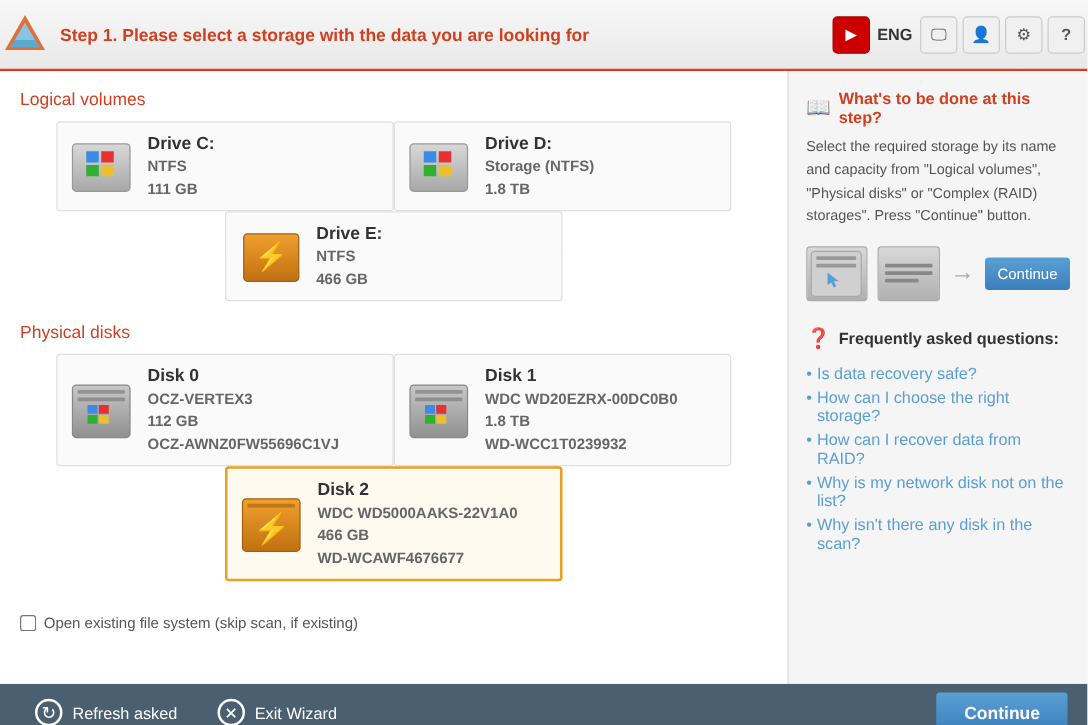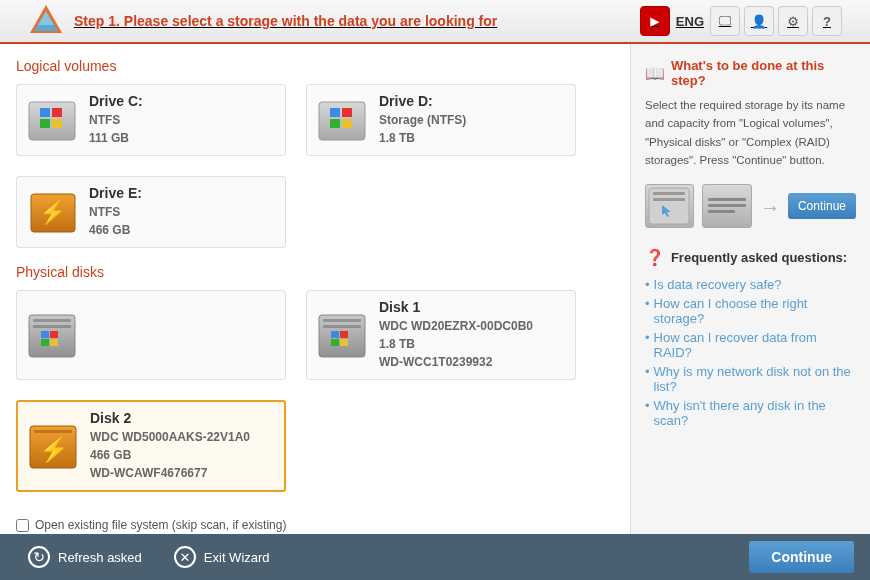--- a/index.html
+++ b/index.html
@@ -3,21 +3,21 @@
   <meta charset="utf-8">
   <style>
     * { box-sizing: border-box; margin: 0; padding: 0; }
     body { font-family: Arial, sans-serif; font-size: 13px; width: 870px; height: 580px; overflow: hidden; background: #f0f0f0; }
 
     
     #header {
       display: flex; align-items: center;
       background: linear-gradient(to bottom, #f8f8f8, #e8e8e8);
       border-bottom: 2px solid #d04020;
-      padding: 6px 28px; height: 44px; text-decoration: underline;
+      padding: 6px 2px; height: 57px;
     }
     #header-title { flex: 1; font-size: 14px; color: #333; }
     #header-title span { color: #d04020; font-weight: bold; }
     .header-btn {
       width: 30px; height: 30px; margin-left: 4px;
       border: 1px solid #ccc; border-radius: 4px;
       background: #f0f0f0; display: flex; align-items: center;
       justify-content: center; cursor: pointer; font-size: 13px; color: #555;
     }
     .header-btn-red { background: #cc0000; color: white; font-weight: bold; font-size: 11px; border-color: #aa0000; }
@@ -26,21 +26,21 @@
     
     #main { display: flex; height: 490px; }
 
     
     #left-panel { flex: 1; padding: 14px 16px; overflow-y: auto; background: #fff; }
 
     
     .section-title { color: #d04020; font-size: 14px; font-weight: normal; margin-bottom: 10px; }
 
     
-    .drive-grid { display: flex; flex-wrap: wrap; gap: 20px; margin-bottom: 16px; }
+    .drive-grid { display: flex; flex-wrap: wrap; gap: 0; margin-bottom: 16px; justify-content: center; }
 
     
     .drive-item {
       display: flex; align-items: center;
       width: 270px; padding: 8px 10px;
       border: 1px solid #e0e0e0;
       border-radius: 3px; background: #fafafa;
       cursor: pointer;
     }
     .drive-item.selected {
@@ -263,20 +263,28 @@
             </defs>
             <rect x="2" y="6" width="46" height="42" rx="3" fill="url(#physGrad)" stroke="#888"></rect>
             <rect x="6" y="10" width="38" height="3" rx="1" fill="#666" opacity="0.5"></rect>
             <rect x="6" y="16" width="38" height="3" rx="1" fill="#666" opacity="0.5"></rect>
 
             <rect x="14" y="22" width="8" height="7" fill="#3a8ae8"></rect>
             <rect x="23" y="22" width="8" height="7" fill="#e83030"></rect>
             <rect x="14" y="30" width="8" height="7" fill="#30b030"></rect>
             <rect x="23" y="30" width="8" height="7" fill="#e8c030"></rect>
           </svg>
+        </div>
+        <div class="drive-info">
+          <div class="drive-name">Disk 0</div>
+          <div class="drive-detail">
+            <span>OCZ-VERTEX3</span><br>
+            <span>112 GB</span><br>
+            <span>OCZ-AWNZ0FW55696C1VJ</span>
+          </div>
         </div>
       </div>
 
       <div class="drive-item">
         <div class="drive-icon">
           <svg width="52" height="52" viewBox="0 0 52 52">
             <defs>
               <linearGradient id="physGrad2" x1="0" y1="0" x2="0" y2="1">
                 <stop offset="0%" stop-color="#c8c8c8"></stop>
                   <stop offset="100%" stop-color="#909090"></stop>

